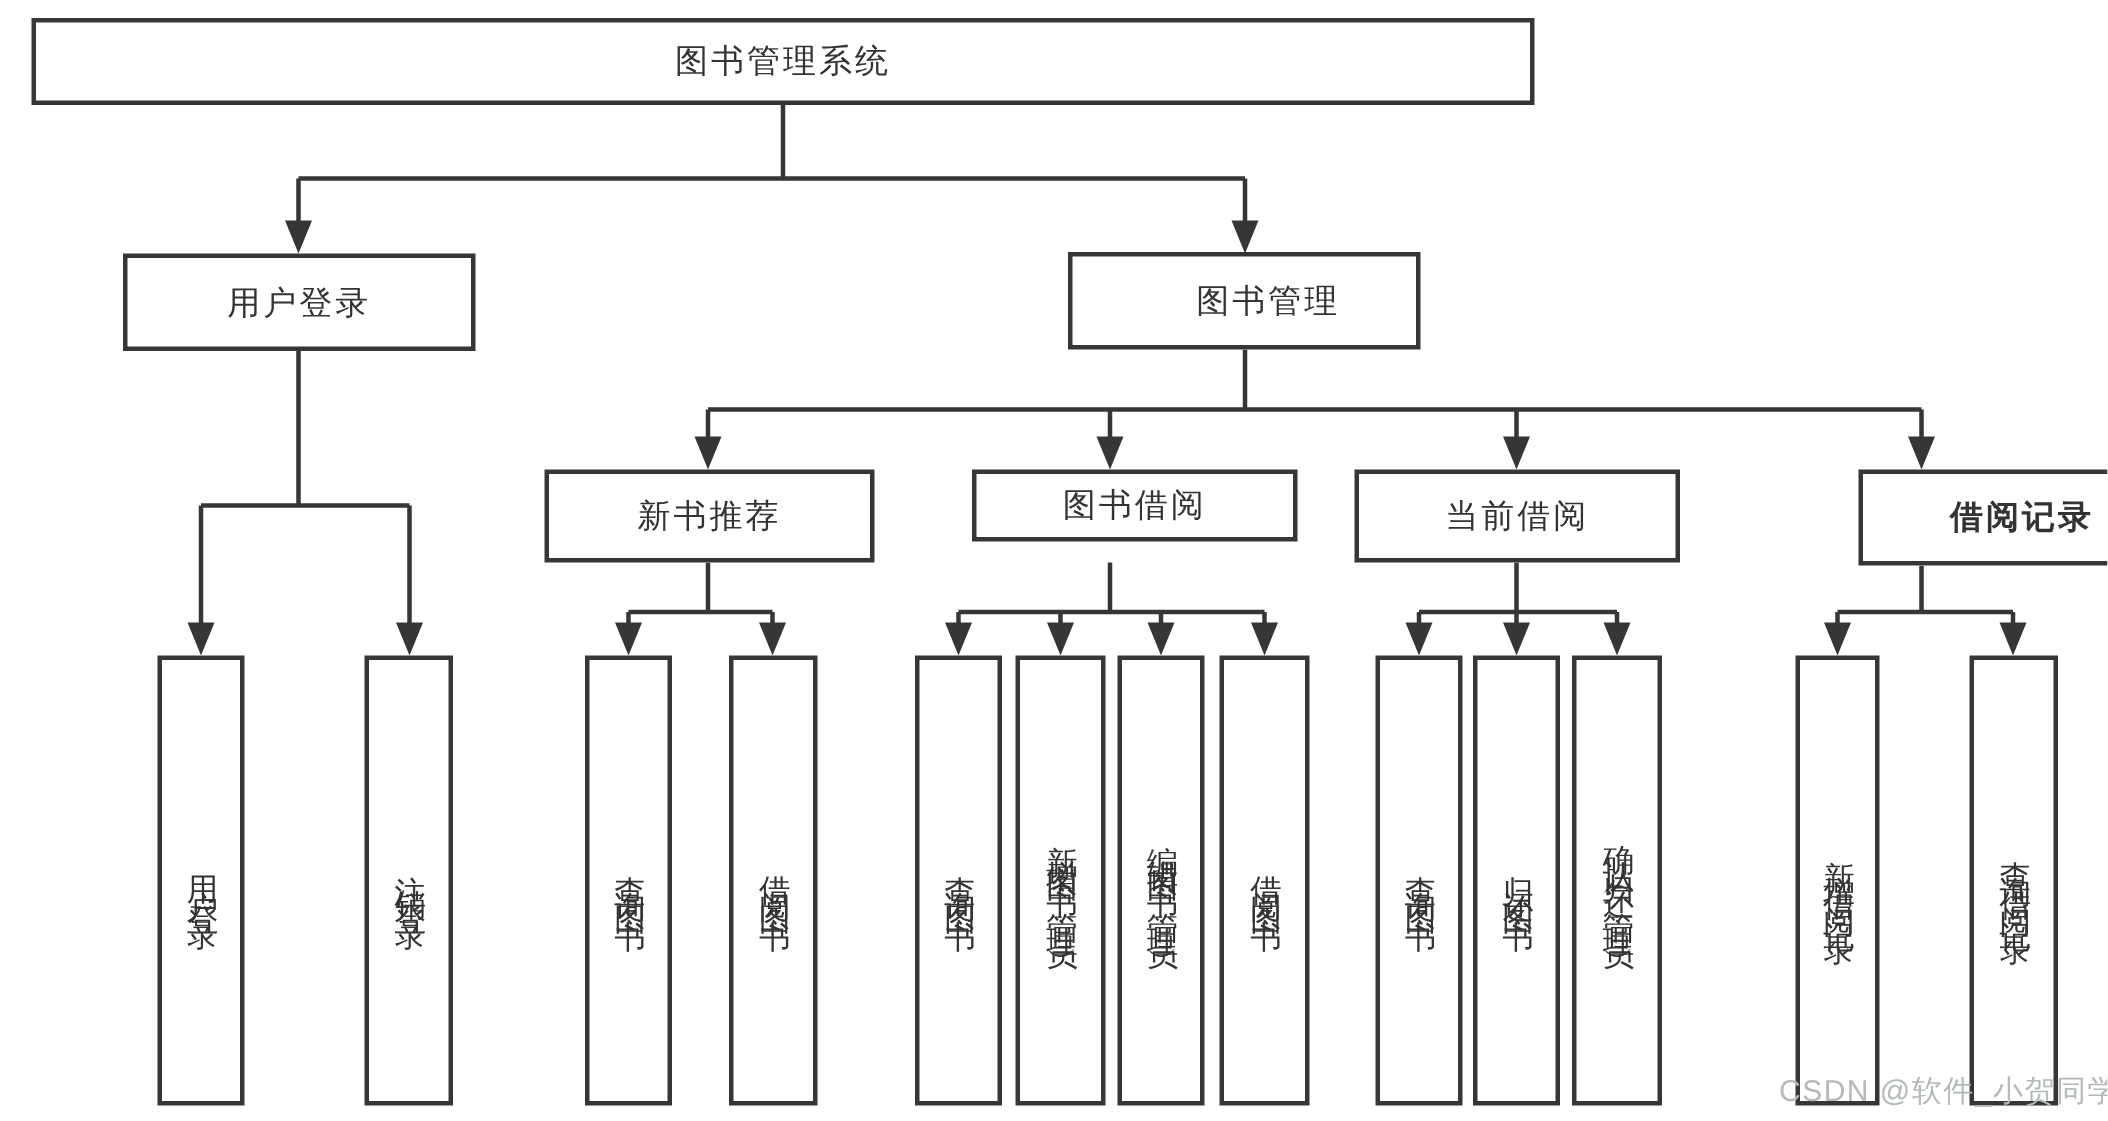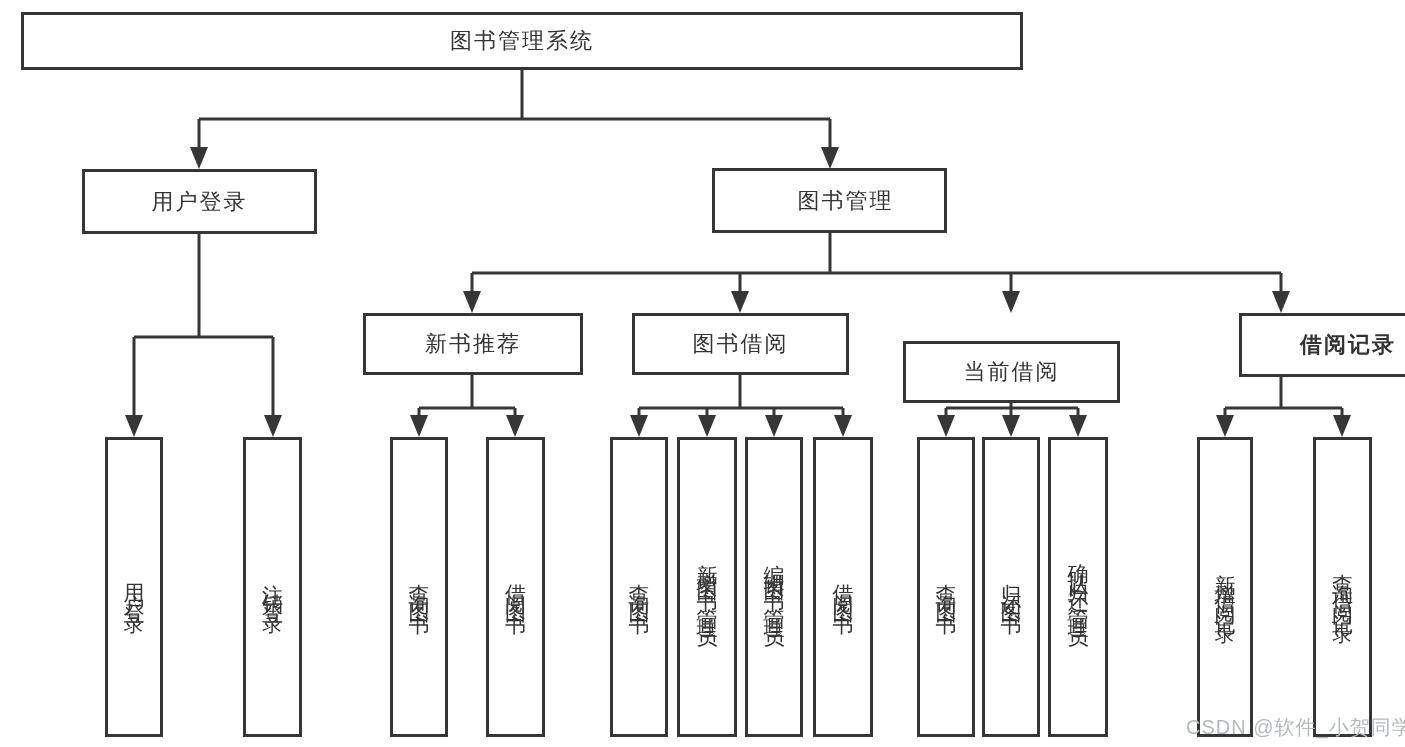--- a/index.html
+++ b/index.html
@@ -83,22 +83,22 @@
          M1069 415 L1087 415 L1078 437 Z M1216 415 L1234 415 L1225 437 Z
          M1333 415 L1351 415 L1342 437 Z" fill="#363636" stroke="none"></path>
   </svg>
 
   <div class="node" style="left:21px; top:12px; width:1002px; height:58px;">图书管理系统</div>
 
   <div class="node" style="left:82px; top:169px; width:235px; height:65px;">用户登录</div>
   <div class="node" style="left:712px; top:168px; width:235px; height:65px;padding-left:32px;">图书管理</div>
 
   <div class="node" style="left:363px; top:313px; width:220px; height:62px;">新书推荐</div>
-  <div class="node" style="left:632px; top:313px; width:217px; height:62px;">图书借阅</div>
-  <div class="node" style="left:903px; top:313px; width:217px; height:62px;margin-top:28px;">当前借阅</div>
+  <div class="node" style="left:648px; top:313px; width:217px; height:48px;">图书借阅</div>
+  <div class="node" style="left:903px; top:313px; width:217px; height:62px;">当前借阅</div>
   <div class="node" style="left:1239px; top:313px; width:218px; height:64px;font-weight:bold;">借阅记录</div>
 
   <div class="leaf" style="left:105px; width:58px;">用户登录</div>
   <div class="leaf" style="left:243px; width:59px;">注销登录</div>
 
   <div class="leaf" style="left:390px; width:58px;">查询图书</div>
   <div class="leaf" style="left:486px; width:59px;">借阅图书</div>
 
   <div class="leaf" style="left:610px; width:58px;">查询图书</div>
   <div class="leaf" style="left:677px; width:60px; letter-spacing:9px;">新增图书（管理员）</div>

